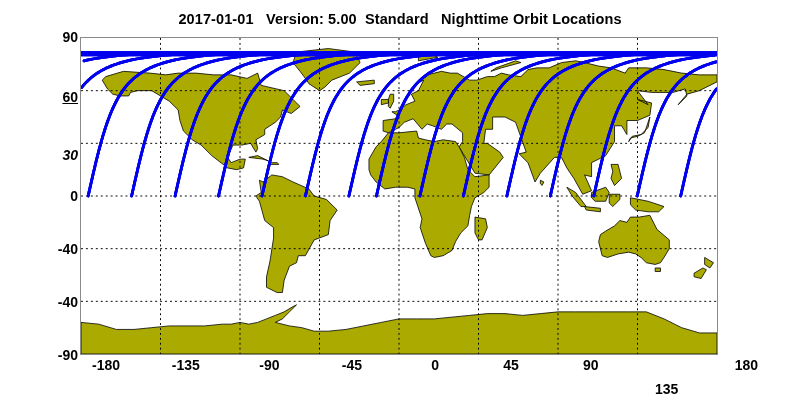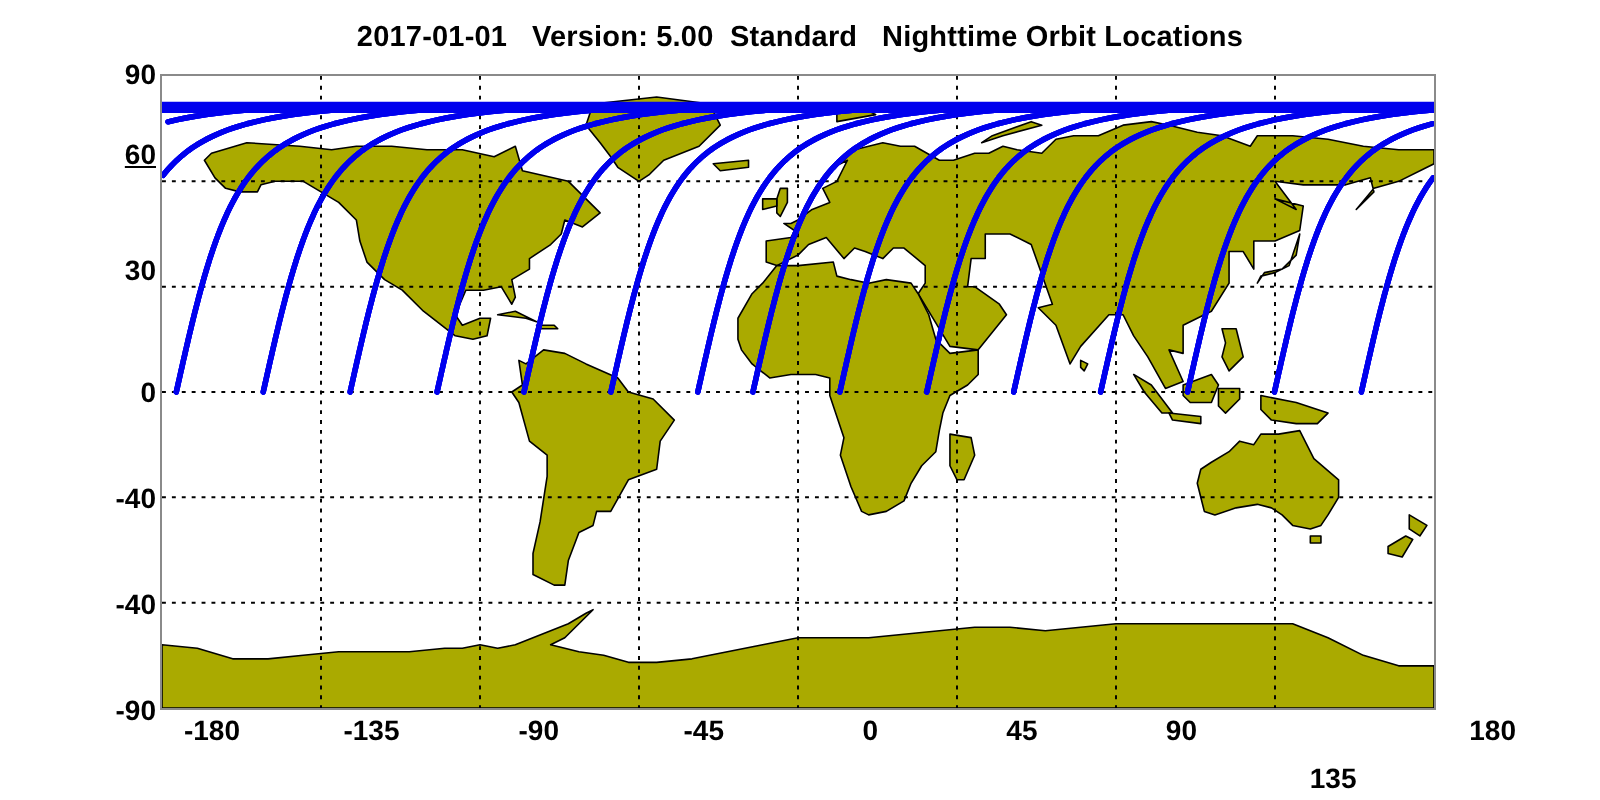--- a/index.html
+++ b/index.html
@@ -23,22 +23,22 @@
          font-size:14px;font-weight:bold;color:#000;line-height:1;}
 </style>
 </head>
 <body>
 
 <div id="fig">
 
   <div id="title">2017-01-01   Version: 5.00  Standard   Nighttime Orbit Locations</div>
 
   <div class="ytick" style="top:30px;">90</div>
-  <div class="ytick" style="top:70px;text-decoration:underline;">60</div>
-  <div class="ytick" style="top:128px;">30</div>
+  <div class="ytick" style="top:90px;text-decoration:underline;">60</div>
+  <div class="ytick" style="top:148px;font-style:italic;">30</div>
   <div class="ytick" style="top:189px;">0</div>
   <div class="ytick" style="top:242px;">-40</div>
   <div class="ytick" style="top:295px;">-40</div>
   <div class="ytick" style="top:348px;">-90</div>
 
   <div class="xtick" style="left:40px;">-180</div>
   <div class="xtick" style="left:119.75px;">-135</div>
   <div class="xtick" style="left:199.5px;">-90</div>
   <div class="xtick" style="left:282px;">-45</div>
   <div class="xtick" style="left:359px;">0</div>

